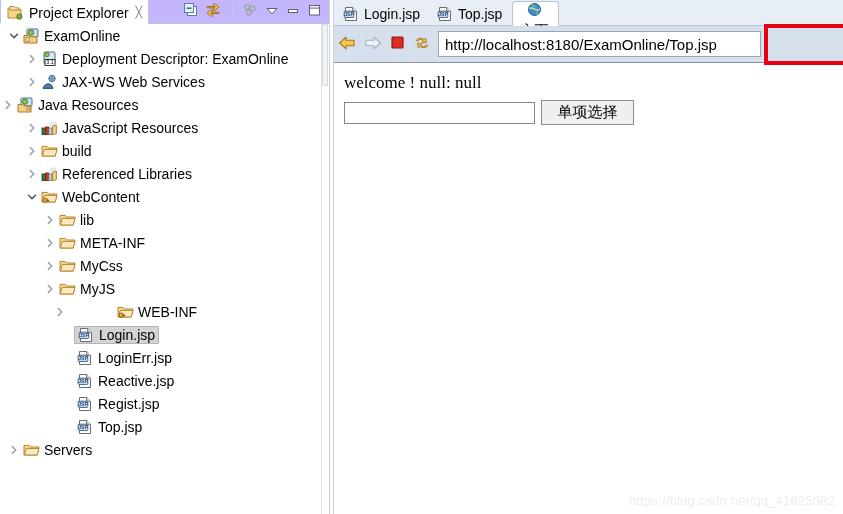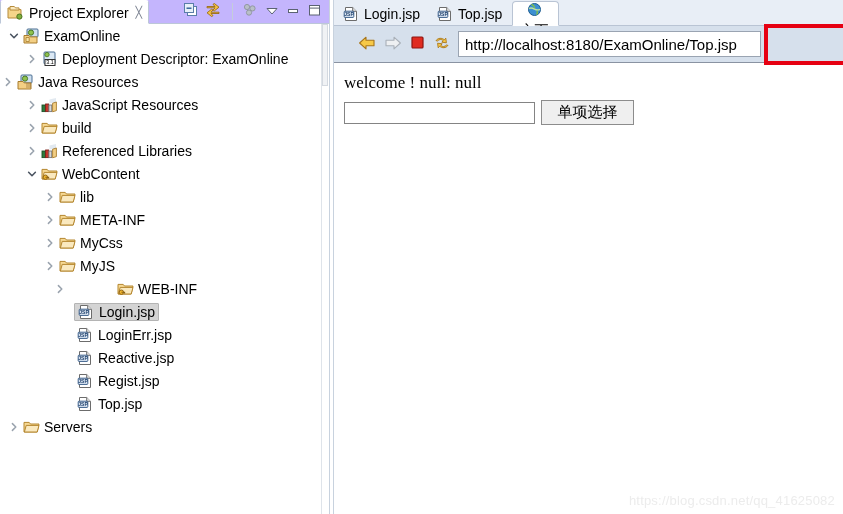--- a/index.html
+++ b/index.html
@@ -187,21 +187,21 @@
     height: 25px;
     margin-bottom: -1px;
     flex-direction: column;
   }
   #browser-toolbar {
     position: relative;
     height: 36px;
     background: #d6e0ec;
     display: flex;
     align-items: center;
-    padding-left: 24px;
+    padding-left: 4px;
     box-sizing: border-box;
   }
   #nav-icons {
     display: flex;
     align-items: center;
     gap: 8px;
     flex: 0 0 auto;
   }
   #url-wrap {
     position: relative;
@@ -381,20 +381,37 @@
               <svg width="17" height="16" viewBox="0 0 17 16">
                 <rect x="3" y="1" width="11" height="12" rx="1" fill="#dbe8f4" stroke="#4b6f93" stroke-width="1"></rect>
                 <circle cx="6" cy="3.6" r="2.2" fill="#8fc24e" stroke="#3f6f1f" stroke-width=".8"></circle>
                 <rect x="4" y="8.5" width="10" height="6" fill="#ffffff" stroke="#333" stroke-width="1"></rect>
                 <text x="9" y="13.4" font-size="5.4" font-family="Liberation Sans, sans-serif" text-anchor="middle" fill="#000">3.1</text>
               </svg>
             </span>
             <span class="node-label">Deployment Descriptor: ExamOnline</span>
           </span>
         </div>
+        <div class="tree-row" style="padding-left: 24px;">
+          <span class="twisty">
+            <svg width="10" height="10" viewBox="0 0 10 10">
+              <path d="M3.4 1.6 6.8 5 3.4 8.4" fill="none" stroke="#9aa3ae" stroke-width="1.5" stroke-linecap="round" stroke-linejoin="round"></path>
+            </svg>
+          </span>
+          <span style="display: flex; align-items: center;">
+            <span class="node-icon">
+              <svg width="17" height="16" viewBox="0 0 17 16">
+                <circle cx="11" cy="4.6" r="3.2" fill="#b9d8f0" stroke="#3b6a99" stroke-width="1"></circle>
+                <path d="M7.6 4.6h6.8M11 1.4c1.4 1.9 1.4 4.5 0 6.4M11 1.4c-1.4 1.9-1.4 4.5 0 6.4" stroke="#3b6a99" stroke-width=".7" fill="none"></path>
+                <path d="M2 14.4c1-3 3-4.6 5.2-4.6S11.4 11.4 12 14.4z" fill="#4a7fae" stroke="#27496b" stroke-width="1" stroke-linejoin="round"></path>
+              </svg>
+            </span>
+            <span class="node-label">JAX-WS Web Services</span>
+          </span>
+        </div>
         <div class="tree-row" style="">
           <span class="twisty">
             <svg width="10" height="10" viewBox="0 0 10 10">
               <path d="M3.4 1.6 6.8 5 3.4 8.4" fill="none" stroke="#9aa3ae" stroke-width="1.5" stroke-linecap="round" stroke-linejoin="round"></path>
             </svg>
           </span>
           <span style="display: flex; align-items: center;">
             <span class="node-icon">
               <svg width="17" height="16" viewBox="0 0 17 16">
                 <rect x="4" y="1" width="11" height="8" rx="1" fill="#cfe0ef" stroke="#4b6f93" stroke-width="1"></rect>

